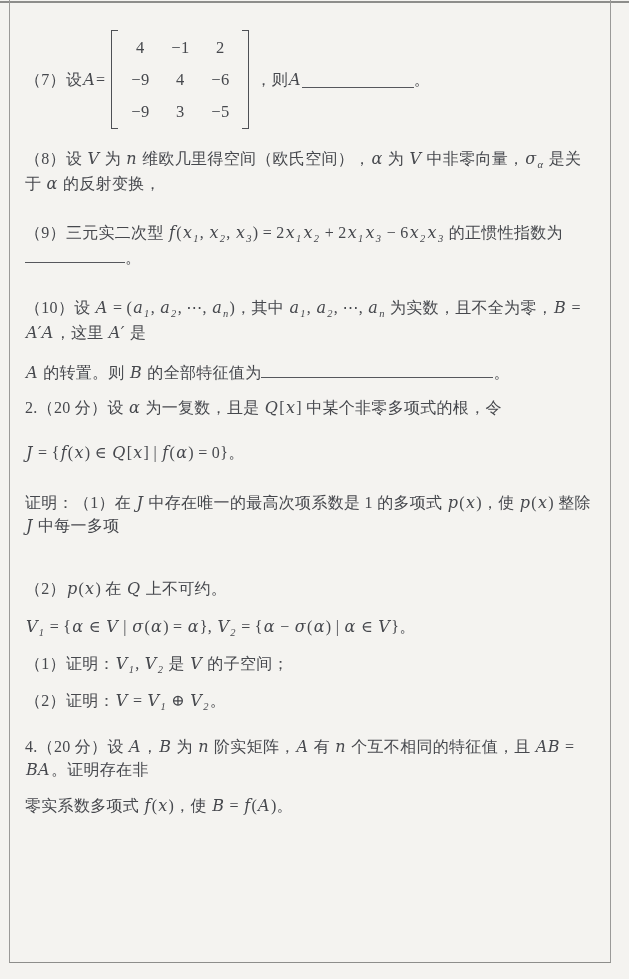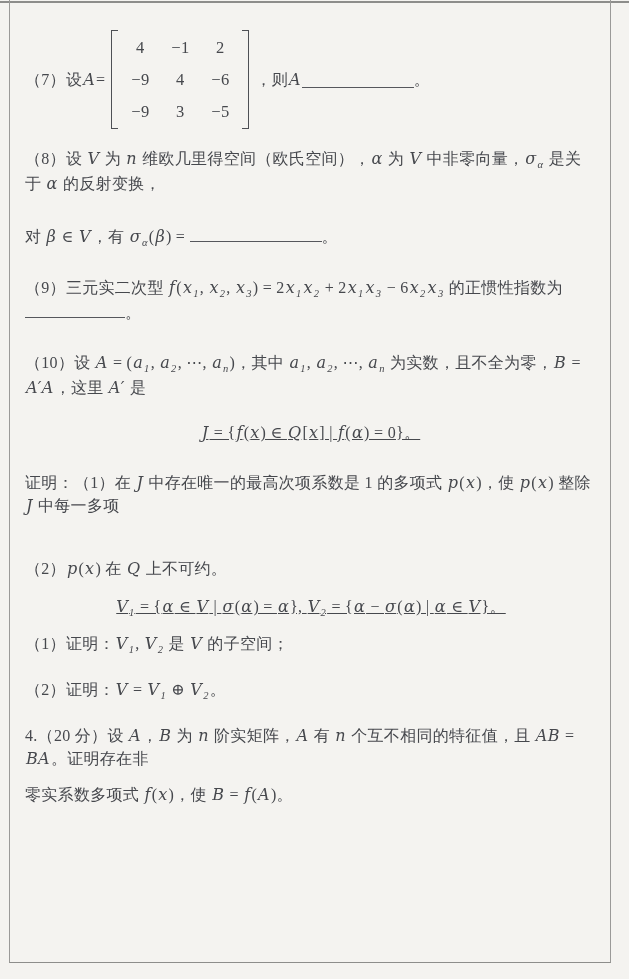--- a/index.html
+++ b/index.html
@@ -19,21 +19,21 @@
     border-right:1.5px solid #9a9a98;
     border-bottom:1.5px solid #8d8d8b;
     box-sizing:border-box;
     padding:14px 14px 0 15px;
   }
   p.line{
     margin:0;font-size:16px;line-height:23px;letter-spacing:.3px;
     white-space:normal;
   }
   p.vcenter{display:flex;align-items:center;}
-  p.centered{text-align:center;text-decoration:underline;}
+  p.centered{text-align:left;}
   .rm{font-style:normal;}
   .mi{font-style:italic;font-family:"DejaVu Serif","Liberation Serif",serif;padding:0 1px;}
   .msub{font-style:italic;font-size:10.5px;position:relative;top:4px;padding-right:1px;}
   .blank{
     display:inline-block;height:.95em;
     border-bottom:1px solid #55575c;vertical-align:baseline;
   }
   .matrix{display:inline-flex;align-items:stretch;margin:0 6px;}
   .brk{width:7px;box-sizing:border-box;}
   .brk-l{border:1.6px solid #4e5055;border-right:none;}
@@ -68,25 +68,26 @@
           <span class="mat-cell">−5</span>
         </span>
         <span class="brk brk-r"></span>
       </span>
       <span class="rm">，则 </span>
       <span class="mi">A</span>
       <span class="blank" style="width: 112px;"></span>
       <span class="rm">。</span>
     </p>
   <p class="line" style="margin-top:18px"><span class="rm">（8）设 </span><span class="mi">V</span><span class="rm"> 为 </span><span class="mi">n</span><span class="rm"> 维欧几里得空间（欧氏空间），</span><span class="mi">α</span><span class="rm"> 为 </span><span class="mi">V</span><span class="rm"> 中非零向量，</span><span class="mi">σ</span><span class="msub">α</span><span class="rm"> 是关于 </span><span class="mi">α</span><span class="rm"> 的反射变换，</span></p>
-  <p class="line" style="margin-top:30px"><span class="rm">对 </span><span class="mi">β</span><span class="rm"> ∈ </span><span class="mi">V</span><span class="rm">，有 </span><span class="mi">σ</span><span class="msub">α</span><span class="rm">(</span><span class="mi">β</span><span class="rm">) = </span><span class="blank" style="width: 132px;"></span><span class="rm">。</span></p>
   <p class="line" style="margin-top:26px"><span class="rm">（9）三元实二次型 </span><span class="mi">f</span><span class="rm">(</span><span class="mi">x</span><span class="msub">1</span><span class="rm">, </span><span class="mi">x</span><span class="msub">2</span><span class="rm">, </span><span class="mi">x</span><span class="msub">3</span><span class="rm">) = 2</span><span class="mi">x</span><span class="msub">1</span><span class="mi">x</span><span class="msub">2</span><span class="rm"> + 2</span><span class="mi">x</span><span class="msub">1</span><span class="mi">x</span><span class="msub">3</span><span class="rm"> − 6</span><span class="mi">x</span><span class="msub">2</span><span class="mi">x</span><span class="msub">3</span><span class="rm"> 的正惯性指数为</span><span class="blank" style="width: 100px;"></span><span class="rm">。</span></p>
   <p class="line" style="margin-top:27px"><span class="rm">（10）设 </span><span class="mi">A</span><span class="rm"> = (</span><span class="mi">a</span><span class="msub">1</span><span class="rm">, </span><span class="mi">a</span><span class="msub">2</span><span class="rm">, ⋯, </span><span class="mi">a</span><span class="msub">n</span><span class="rm">)，其中 </span><span class="mi">a</span><span class="msub">1</span><span class="rm">, </span><span class="mi">a</span><span class="msub">2</span><span class="rm">, ⋯, </span><span class="mi">a</span><span class="msub">n</span><span class="rm"> 为实数，且不全为零，</span><span class="mi">B</span><span class="rm"> = </span><span class="mi">A′A</span><span class="rm">，这里 </span><span class="mi">A′</span><span class="rm"> 是</span></p>
+  <p class="line" style="margin-top:17px"><span class="mi">A</span><span class="rm"> 的转置。则 </span><span class="mi">B</span><span class="rm"> 的全部特征值为</span><span class="blank" style="width: 232px;"></span><span class="rm">。</span></p>
+  <p class="line" style="margin-top:12px"><span class="rm">2.（20 分）设 </span><span class="mi">α</span><span class="rm"> 为一复数，且是 </span><span class="mi">Q</span><span class="rm">[</span><span class="mi">x</span><span class="rm">] 中某个非零多项式的根，令</span></p>
   <p class="line centered" style="margin-top:22px"><span class="mi">J</span><span class="rm"> = {</span><span class="mi">f</span><span class="rm">(</span><span class="mi">x</span><span class="rm">) ∈ </span><span class="mi">Q</span><span class="rm">[</span><span class="mi">x</span><span class="rm">] | </span><span class="mi">f</span><span class="rm">(</span><span class="mi">α</span><span class="rm">) = 0}。</span></p>
   <p class="line" style="margin-top:27px"><span class="rm">证明：（1）在 </span><span class="mi">J</span><span class="rm"> 中存在唯一的最高次项系数是 1 的多项式 </span><span class="mi">p</span><span class="rm">(</span><span class="mi">x</span><span class="rm">)，使 </span><span class="mi">p</span><span class="rm">(</span><span class="mi">x</span><span class="rm">) 整除 </span><span class="mi">J</span><span class="rm"> 中每一多项</span></p>
   <p class="line" style="margin-top:40px"><span class="rm">（2）</span><span class="mi">p</span><span class="rm">(</span><span class="mi">x</span><span class="rm">) 在 </span><span class="mi">Q</span><span class="rm"> 上不可约。</span></p>
   <p class="line centered" style="margin-top:15px"><span class="mi">V</span><span class="msub">1</span><span class="rm"> = {</span><span class="mi">α</span><span class="rm"> ∈ </span><span class="mi">V</span><span class="rm"> | </span><span class="mi">σ</span><span class="rm">(</span><span class="mi">α</span><span class="rm">) = </span><span class="mi">α</span><span class="rm">}, </span><span class="mi">V</span><span class="msub">2</span><span class="rm"> = {</span><span class="mi">α</span><span class="rm"> − </span><span class="mi">σ</span><span class="rm">(</span><span class="mi">α</span><span class="rm">) | </span><span class="mi">α</span><span class="rm"> ∈ </span><span class="mi">V</span><span class="rm">}。</span></p>
   <p class="line" style="margin-top:12px"><span class="rm">（1）证明：</span><span class="mi">V</span><span class="msub">1</span><span class="rm">, </span><span class="mi">V</span><span class="msub">2</span><span class="rm"> 是 </span><span class="mi">V</span><span class="rm"> 的子空间；</span></p>
-  <p class="line" style="margin-top:21px"><span class="rm">（2）证明：</span><span class="mi">V</span><span class="rm"> = </span><span class="mi">V</span><span class="msub">1</span><span class="rm"> ⊕ </span><span class="mi">V</span><span class="msub">2</span><span class="rm">。</span></p>
+  <p class="line" style="margin-top:12px"><span class="rm">（2）证明：</span><span class="mi">V</span><span class="rm"> = </span><span class="mi">V</span><span class="msub">1</span><span class="rm"> ⊕ </span><span class="mi">V</span><span class="msub">2</span><span class="rm">。</span></p>
   <p class="line" style="margin-top:21px"><span class="rm">4.（20 分）设 </span><span class="mi">A</span><span class="rm">，</span><span class="mi">B</span><span class="rm"> 为 </span><span class="mi">n</span><span class="rm"> 阶实矩阵，</span><span class="mi">A</span><span class="rm"> 有 </span><span class="mi">n</span><span class="rm"> 个互不相同的特征值，且 </span><span class="mi">AB</span><span class="rm"> = </span><span class="mi">BA</span><span class="rm">。证明存在非</span></p>
   <p class="line" style="margin-top:13px"><span class="rm">零实系数多项式 </span><span class="mi">f</span><span class="rm">(</span><span class="mi">x</span><span class="rm">)，使 </span><span class="mi">B</span><span class="rm"> = </span><span class="mi">f</span><span class="rm">(</span><span class="mi">A</span><span class="rm">)。</span></p>
 
 </div>
 
 </body></html>

